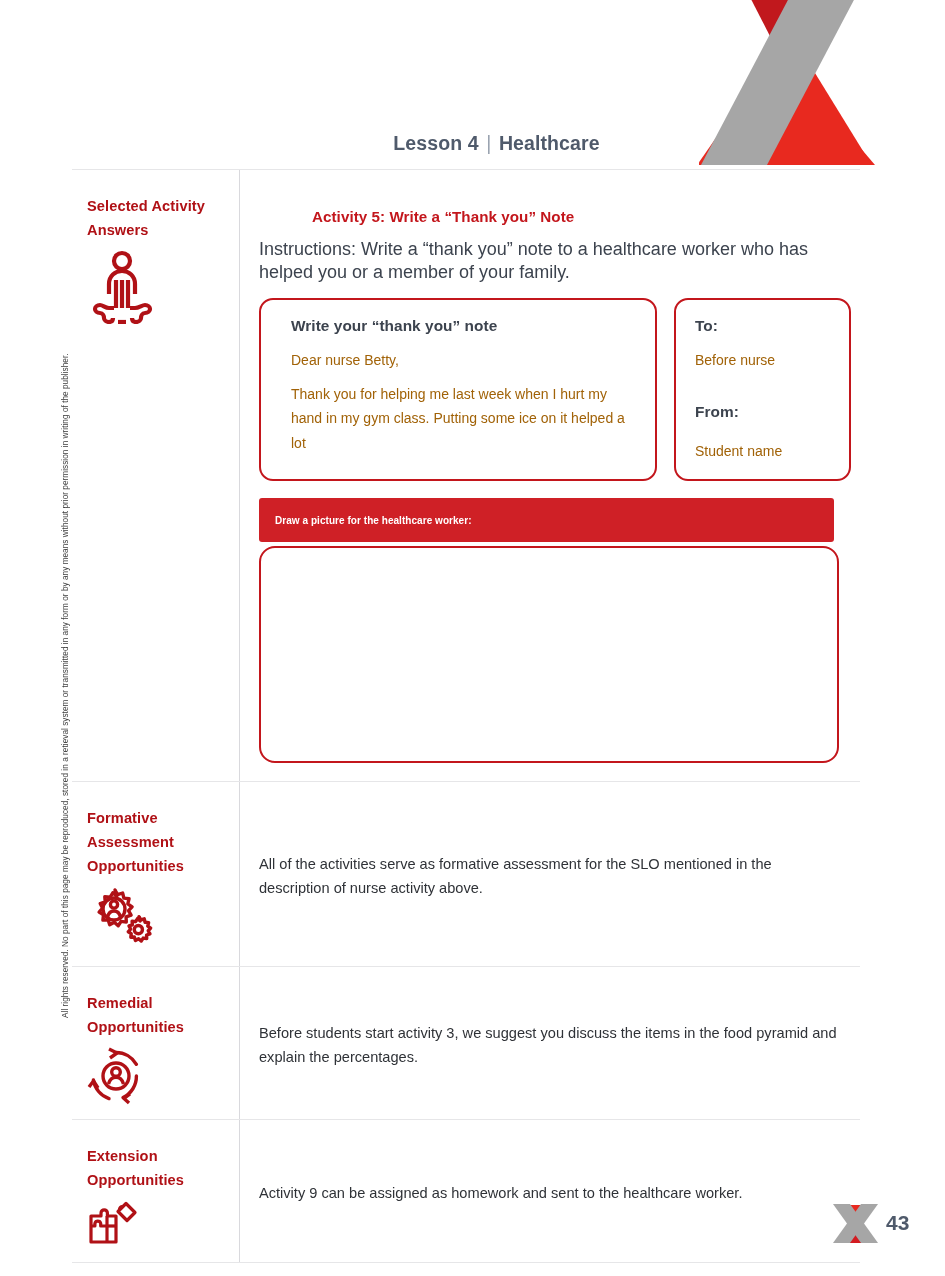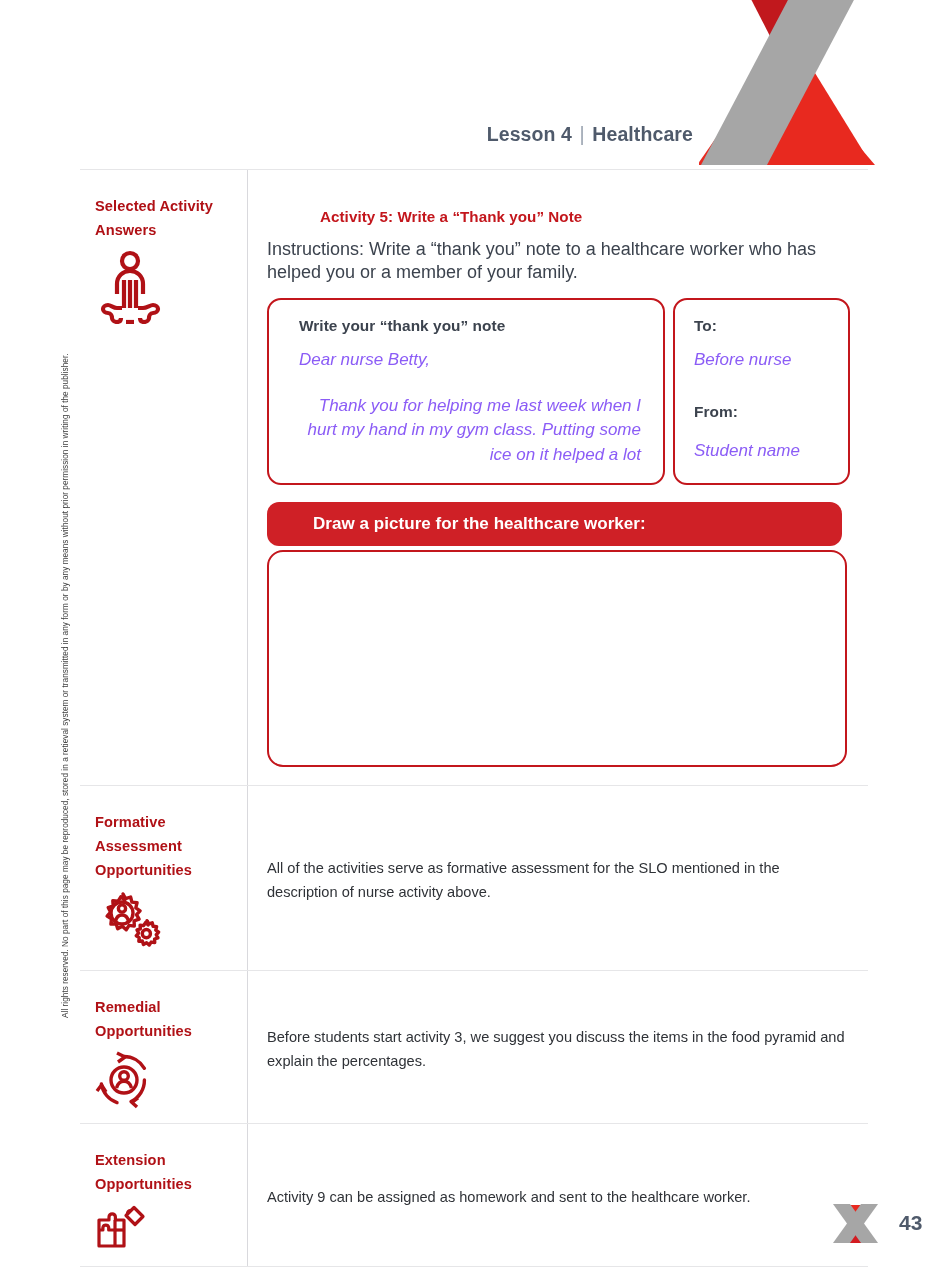--- a/index.html
+++ b/index.html
@@ -22,24 +22,24 @@
     left: 699px;
     width: 176px;
     height: 165px;
     overflow: hidden;
   }
   .header-logo svg { display: block; }
 
   
   .header-title {
     position: absolute;
-    top: 123px;
+    top: 132px;
     left: 300px;
     width: 393px;
-    text-align: right;
+    text-align: center;
     font-size: 19.5px;
     font-weight: bold;
     color: #4f5a6b;
     letter-spacing: 0.1px;
     white-space: nowrap;
   }
   .header-title .pipe {
     color: #9aa3b0;
     font-weight: normal;
     padding: 0 2px;
@@ -62,21 +62,21 @@
     transform: rotate(-90deg) translate(-740px, 0);
     width: 740px;
     white-space: nowrap;
     text-align: left;
     line-height: 14px;
   }
 
   
   .table {
     position: absolute;
-    left: 80px;
+    left: 72px;
     top: 169px;
     width: 788px;
     border-top: 1.5px solid #e6e6e8;
   }
   .row {
     display: flex;
     border-bottom: 1.5px solid #e6e6e8;
     position: relative;
   }
   .row:last-child { border-bottom: 1.5px solid #e6e6e8; }
@@ -115,21 +115,21 @@
     font-size: 18px;
     color: #3c434e;
     line-height: 23px;
     max-width: 560px;
     margin-bottom: 14px;
   }
 
   
   .note-row {
     display: flex;
-    gap: 8px;
+    gap: 17px;
     align-items: stretch;
   }
   .note-box {
     border: 2px solid #c3161c;
     border-radius: 14px;
     box-sizing: border-box;
   }
   .note-main {
     width: 398px;
     flex: 0 0 398px;
@@ -141,41 +141,40 @@
     padding: 17px 12px 16px 19px;
   }
   .note-head {
     font-size: 15.4px;
     font-weight: bold;
     color: #3c434e;
     margin-bottom: 13px;
     letter-spacing: 0.05px;
   }
   .note-line {
-    font-size: 17px;
-    font-style: italic;
-    color: #8b5cf6;
+    font-size: 14px;
+    color: #a16207;
     line-height: 24.5px;
   }
-  .note-line.gap { margin-top: 21px; text-align: right; }
+  .note-line.gap { margin-top: 9px; }
   .note-head.from { margin-top: 30px; margin-bottom: 18px; }
 
   
   .draw-banner {
     margin-top: 17px;
     width: 575px;
     height: 44px;
     background: #cf2026;
-    border-radius: 12px;
+    border-radius: 3px;
     color: #ffffff;
-    font-size: 17px;
+    font-size: 10px;
     font-weight: bold;
     display: flex;
     align-items: center;
-    padding-left: 46px;
+    padding-left: 16px;
     box-sizing: border-box;
     letter-spacing: 0.05px;
   }
   .draw-area {
     margin-top: 4px;
     width: 580px;
     height: 217px;
     border: 2px solid #c3161c;
     border-radius: 16px;
     box-sizing: border-box;
@@ -198,21 +197,21 @@
   .row-ro { min-height: 140px; }
   .row-eo { min-height: 118px; }
 
   
   .footer {
     position: absolute;
     left: 831px;
     top: 1201px;
     display: flex;
     align-items: center;
-    gap: 20px;
+    gap: 7px;
   }
   .footer svg { display: block; }
   .page-num {
     font-size: 21px;
     font-weight: bold;
     color: #4f5a6b;
   }
 </style>
 </head>
 <body>

